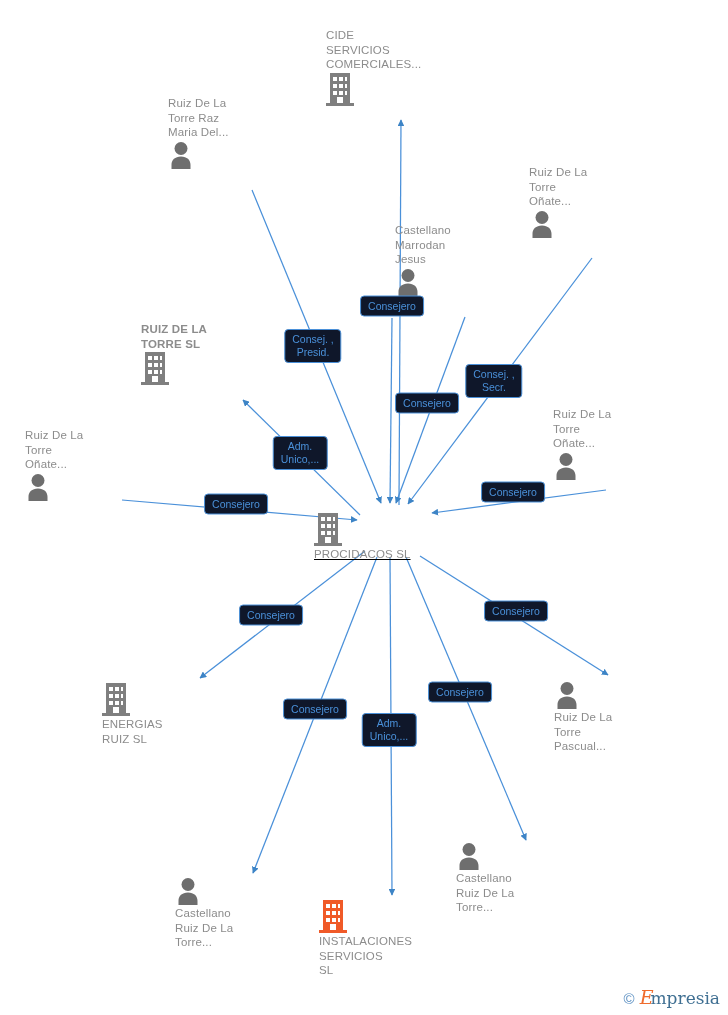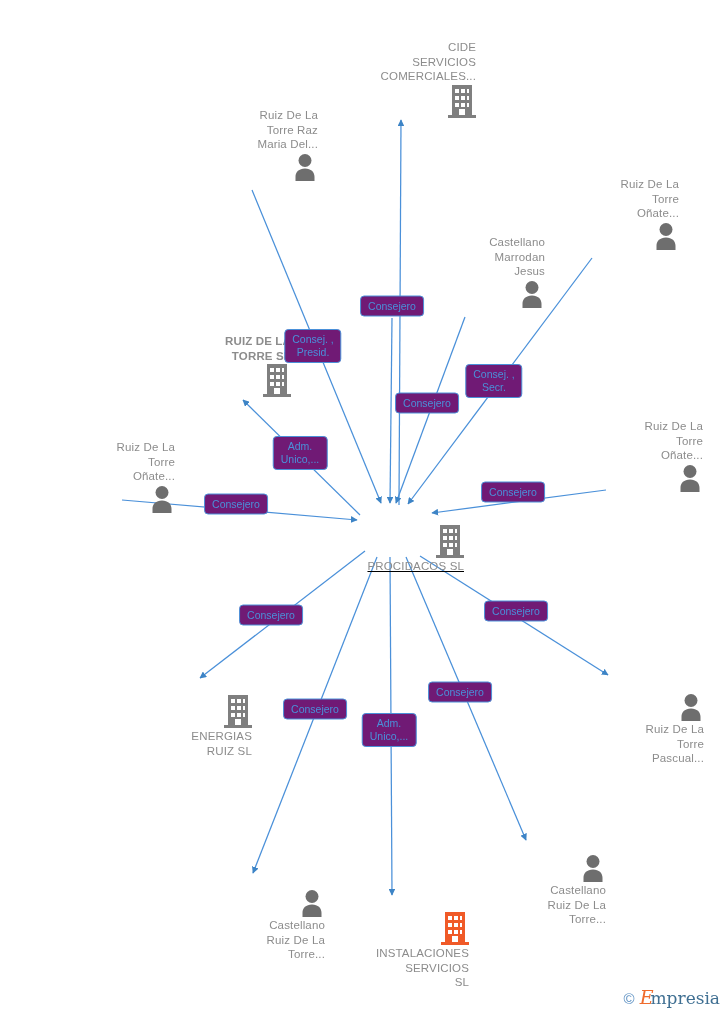--- a/index.html
+++ b/index.html
@@ -21,23 +21,22 @@
     position: absolute;
     left: 0;
     top: 0;
     width: 728px;
     height: 1015px;
   }
   .node {
     position: absolute;
     width: 150px;
     margin-left: -75px;
-    text-align: right;
+    text-align: left;
     z-index: 5;
-    margin-top: 12px;
   }
   .node-label {
     font-size: 11.5px;
     line-height: 14.6px;
     color: #8c8c8c;
     letter-spacing: 0.15px;
     white-space: pre-line;
   }
   .node-label.bold {
     font-weight: bold;
@@ -46,21 +45,21 @@
   .node-icon {
     line-height: 0;
     margin: 1px 0;
   }
   .node-icon svg {
     display: inline-block;
   }
   .edge-label {
     position: absolute;
     z-index: 9;
-    background: #701a75;
+    background: #0f172a;
     border: 1.4px solid #4a90d9;
     border-radius: 4px;
     color: #4a90d9;
     font-size: 10.5px;
     line-height: 13px;
     text-align: center;
     padding: 3px 7px;
     white-space: pre-line;
     transform: translate(-50%, -50%);
   }

